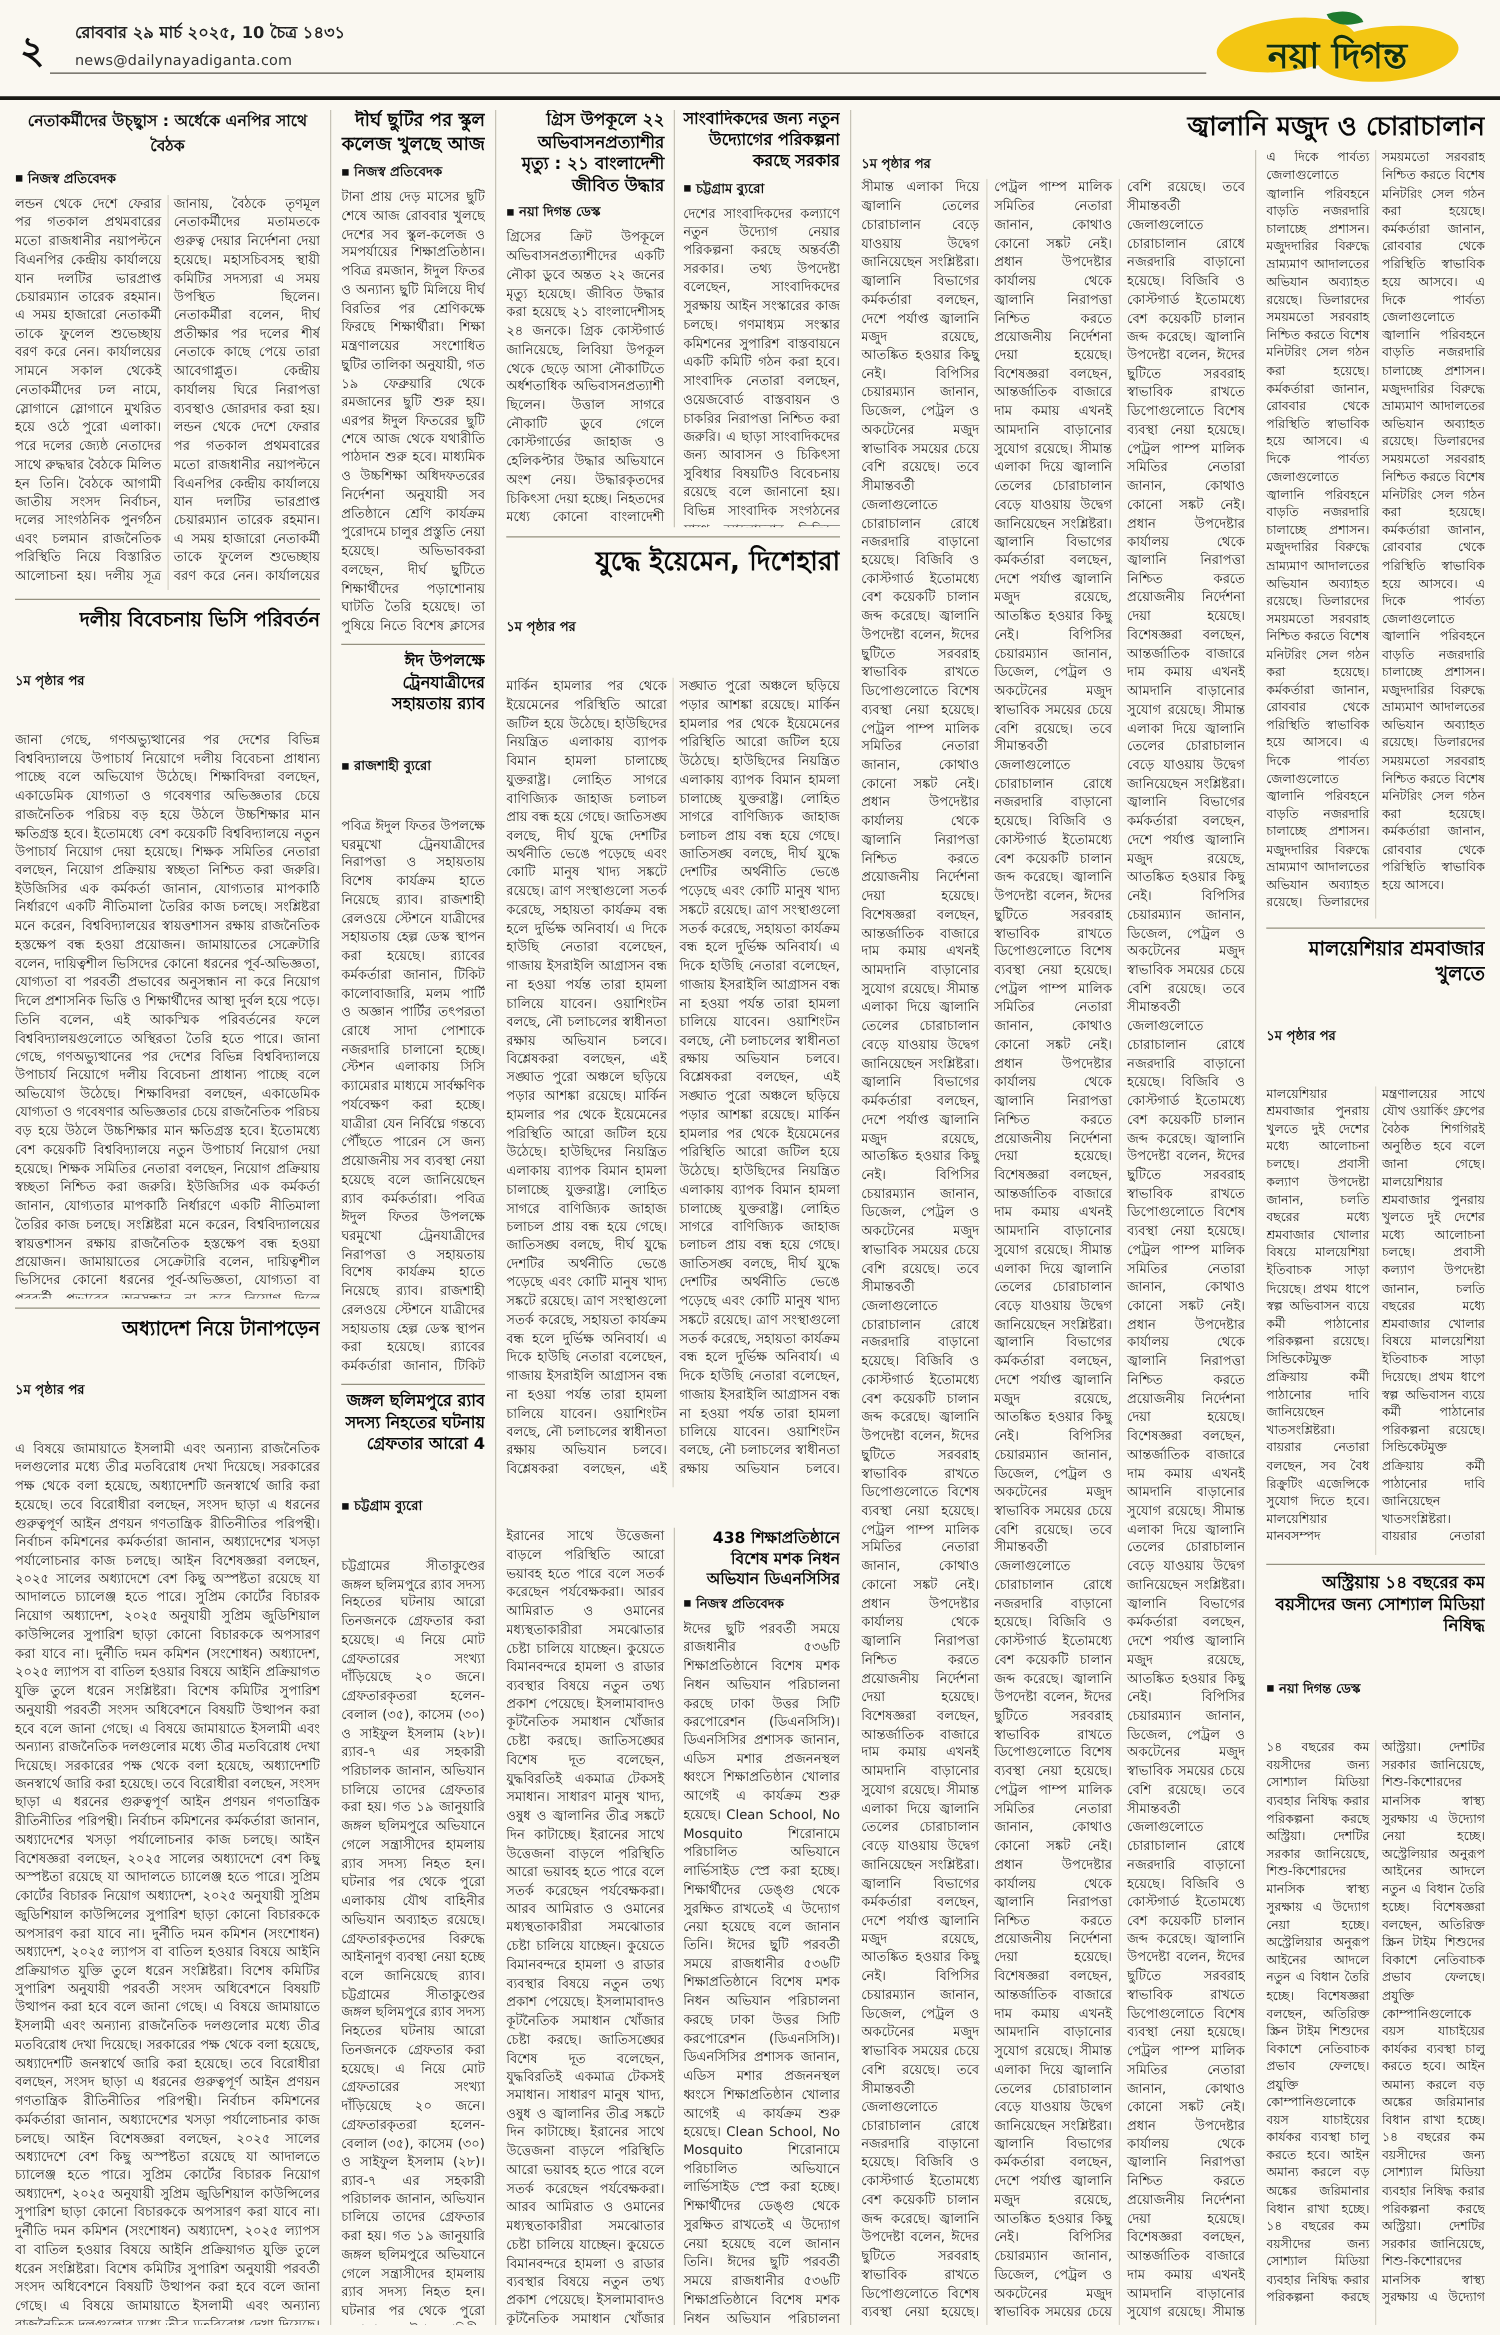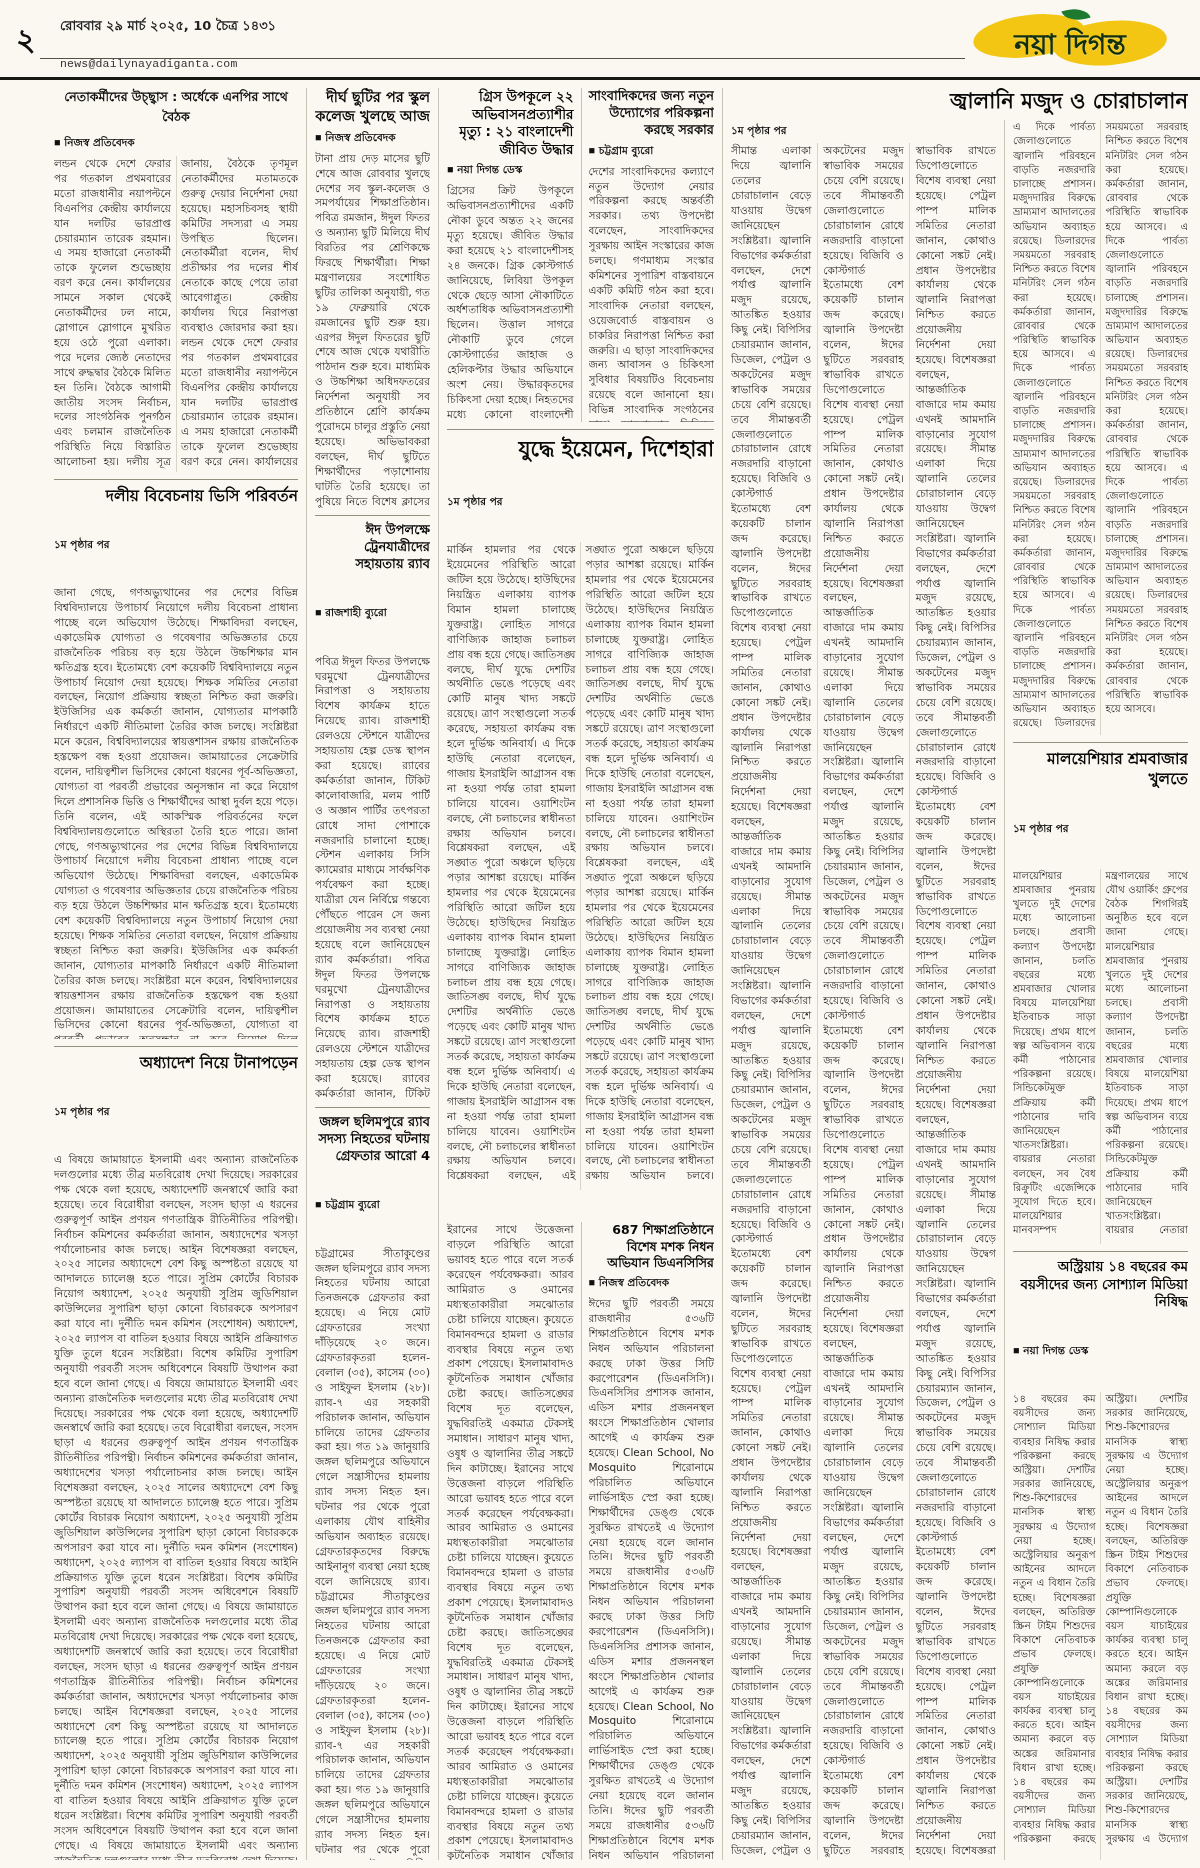--- a/index.html
+++ b/index.html
@@ -8,33 +8,33 @@
     background:#faf8f1; color:#1c1c1c;
     font-family:"DejaVu Sans","Liberation Sans",sans-serif;
   }
   .page { width:1200px; height:1868px; display:flex; flex-direction:column; background:#faf8f1; }
 
   
   .header { position:relative; height:80px; flex:none; border-bottom:3px solid #191914; }
   .pagenum { position:absolute; left:16px; top:16px; font-size:30px; font-weight:bold; color:#111; }
   .dateblock { position:absolute; left:60px; top:16px; }
   .dateline { font-size:13px; font-weight:bold; color:#222; }
-  .email { font-size:11.5px; color:#333; margin-top:20px; letter-spacing:.2px;font-family:Liberation Mono, monospace; }
+  .email { font-size:11.5px; color:#333; margin-top:4px; letter-spacing:.2px; }
   .hairline { position:absolute; left:40px; right:235px; top:58px; border-top:1px solid #55524a; }
   .logo { position:absolute; right:31px; top:5px; width:198px; height:66px; }
   .blob { position:absolute; background:var(--brand-yellow,#f3c613); border-radius:50%; }
   .b1 { left:2px; top:10px; width:112px; height:42px; transform:rotate(-7deg); }
   .b2 { left:82px; top:16px; width:114px; height:44px; transform:rotate(-5deg); }
   .leaf { position:absolute; left:92px; top:2px; width:26px; height:15px;
           background:var(--brand-green,#1e7a2e); border-radius:0 100% 0 100%; transform:rotate(-18deg); }
   .logo-text { position:absolute; left:0; top:18px; width:100%; text-align:center;
                font-size:28px; font-weight:bold; color:#12300f; text-shadow:0 1px 0 rgba(255,255,255,.35); }
 
   
-  .content { flex:1; min-height:0; display:flex; padding:8px 10px 8px;margin-left:42px; }
+  .content { flex:1; min-height:0; display:flex; padding:8px 10px 8px; }
   .stack { display:flex; flex-direction:column; min-height:0; overflow:hidden; padding:0 8px; }
   .stack + .stack { border-left:1px solid #c7c3b6; }
   .s1 { width:254px; padding-left:2px; }
   .s2 { width:132px; }
   .scd { width:284px; }
   .sright { flex:1; padding-right:2px; }
 
   article, .art { display:flex; flex-direction:column; min-height:0; overflow:hidden; }
   .tsep { border-top:1.5px solid #94907f; margin-top:7px; padding-top:6px;gap:28px; }
 
@@ -147,21 +147,21 @@
       </div>
 
       <article class="art tsep grow">
         <h1 class="h h21">যুদ্ধে ইয়েমেন, দিশেহারা</h1>
         <div class="cont">১ম পৃষ্ঠার পর</div>
         <div class="body cols2" style="height:648px">মার্কিন হামলার পর থেকে ইয়েমেনের পরিস্থিতি আরো জটিল হয়ে উঠেছে। হাউছিদের নিয়ন্ত্রিত এলাকায় ব্যাপক বিমান হামলা চালাচ্ছে যুক্তরাষ্ট্র। লোহিত সাগরে বাণিজ্যিক জাহাজ চলাচল প্রায় বন্ধ হয়ে গেছে। জাতিসঙ্ঘ বলছে, দীর্ঘ যুদ্ধে দেশটির অর্থনীতি ভেঙে পড়েছে এবং কোটি মানুষ খাদ্য সঙ্কটে রয়েছে। ত্রাণ সংস্থাগুলো সতর্ক করেছে, সহায়তা কার্যক্রম বন্ধ হলে দুর্ভিক্ষ অনিবার্য। এ দিকে হাউছি নেতারা বলেছেন, গাজায় ইসরাইলি আগ্রাসন বন্ধ না হওয়া পর্যন্ত তারা হামলা চালিয়ে যাবেন। ওয়াশিংটন বলছে, নৌ চলাচলের স্বাধীনতা রক্ষায় অভিযান চলবে। বিশ্লেষকরা বলছেন, এই সঙ্ঘাত পুরো অঞ্চলে ছড়িয়ে পড়ার আশঙ্কা রয়েছে। মার্কিন হামলার পর থেকে ইয়েমেনের পরিস্থিতি আরো জটিল হয়ে উঠেছে। হাউছিদের নিয়ন্ত্রিত এলাকায় ব্যাপক বিমান হামলা চালাচ্ছে যুক্তরাষ্ট্র। লোহিত সাগরে বাণিজ্যিক জাহাজ চলাচল প্রায় বন্ধ হয়ে গেছে। জাতিসঙ্ঘ বলছে, দীর্ঘ যুদ্ধে দেশটির অর্থনীতি ভেঙে পড়েছে এবং কোটি মানুষ খাদ্য সঙ্কটে রয়েছে। ত্রাণ সংস্থাগুলো সতর্ক করেছে, সহায়তা কার্যক্রম বন্ধ হলে দুর্ভিক্ষ অনিবার্য। এ দিকে হাউছি নেতারা বলেছেন, গাজায় ইসরাইলি আগ্রাসন বন্ধ না হওয়া পর্যন্ত তারা হামলা চালিয়ে যাবেন। ওয়াশিংটন বলছে, নৌ চলাচলের স্বাধীনতা রক্ষায় অভিযান চলবে। বিশ্লেষকরা বলছেন, এই সঙ্ঘাত পুরো অঞ্চলে ছড়িয়ে পড়ার আশঙ্কা রয়েছে। মার্কিন হামলার পর থেকে ইয়েমেনের পরিস্থিতি আরো জটিল হয়ে উঠেছে। হাউছিদের নিয়ন্ত্রিত এলাকায় ব্যাপক বিমান হামলা চালাচ্ছে যুক্তরাষ্ট্র। লোহিত সাগরে বাণিজ্যিক জাহাজ চলাচল প্রায় বন্ধ হয়ে গেছে। জাতিসঙ্ঘ বলছে, দীর্ঘ যুদ্ধে দেশটির অর্থনীতি ভেঙে পড়েছে এবং কোটি মানুষ খাদ্য সঙ্কটে রয়েছে। ত্রাণ সংস্থাগুলো সতর্ক করেছে, সহায়তা কার্যক্রম বন্ধ হলে দুর্ভিক্ষ অনিবার্য। এ দিকে হাউছি নেতারা বলেছেন, গাজায় ইসরাইলি আগ্রাসন বন্ধ না হওয়া পর্যন্ত তারা হামলা চালিয়ে যাবেন। ওয়াশিংটন বলছে, নৌ চলাচলের স্বাধীনতা রক্ষায় অভিযান চলবে। বিশ্লেষকরা বলছেন, এই সঙ্ঘাত পুরো অঞ্চলে ছড়িয়ে পড়ার আশঙ্কা রয়েছে। মার্কিন হামলার পর থেকে ইয়েমেনের পরিস্থিতি আরো জটিল হয়ে উঠেছে। হাউছিদের নিয়ন্ত্রিত এলাকায় ব্যাপক বিমান হামলা চালাচ্ছে যুক্তরাষ্ট্র। লোহিত সাগরে বাণিজ্যিক জাহাজ চলাচল প্রায় বন্ধ হয়ে গেছে। জাতিসঙ্ঘ বলছে, দীর্ঘ যুদ্ধে দেশটির অর্থনীতি ভেঙে পড়েছে এবং কোটি মানুষ খাদ্য সঙ্কটে রয়েছে। ত্রাণ সংস্থাগুলো সতর্ক করেছে, সহায়তা কার্যক্রম বন্ধ হলে দুর্ভিক্ষ অনিবার্য। এ দিকে হাউছি নেতারা বলেছেন, গাজায় ইসরাইলি আগ্রাসন বন্ধ না হওয়া পর্যন্ত তারা হামলা চালিয়ে যাবেন। ওয়াশিংটন বলছে, নৌ চলাচলের স্বাধীনতা রক্ষায় অভিযান চলবে। বিশ্লেষকরা বলছেন, এই সঙ্ঘাত পুরো অঞ্চলে ছড়িয়ে পড়ার আশঙ্কা রয়েছে।</div>
         <div class="row grow" style="margin-top:4px">
           <div class="half padr body">ইরানের সাথে উত্তেজনা বাড়লে পরিস্থিতি আরো ভয়াবহ হতে পারে বলে সতর্ক করেছেন পর্যবেক্ষকরা। আরব আমিরাত ও ওমানের মধ্যস্থতাকারীরা সমঝোতার চেষ্টা চালিয়ে যাচ্ছেন। কুয়েতে বিমানবন্দরে হামলা ও রাডার ব্যবস্থার বিষয়ে নতুন তথ্য প্রকাশ পেয়েছে। ইসলামাবাদও কূটনৈতিক সমাধান খোঁজার চেষ্টা করছে। জাতিসঙ্ঘের বিশেষ দূত বলেছেন, যুদ্ধবিরতিই একমাত্র টেকসই সমাধান। সাধারণ মানুষ খাদ্য, ওষুধ ও জ্বালানির তীব্র সঙ্কটে দিন কাটাচ্ছে। ইরানের সাথে উত্তেজনা বাড়লে পরিস্থিতি আরো ভয়াবহ হতে পারে বলে সতর্ক করেছেন পর্যবেক্ষকরা। আরব আমিরাত ও ওমানের মধ্যস্থতাকারীরা সমঝোতার চেষ্টা চালিয়ে যাচ্ছেন। কুয়েতে বিমানবন্দরে হামলা ও রাডার ব্যবস্থার বিষয়ে নতুন তথ্য প্রকাশ পেয়েছে। ইসলামাবাদও কূটনৈতিক সমাধান খোঁজার চেষ্টা করছে। জাতিসঙ্ঘের বিশেষ দূত বলেছেন, যুদ্ধবিরতিই একমাত্র টেকসই সমাধান। সাধারণ মানুষ খাদ্য, ওষুধ ও জ্বালানির তীব্র সঙ্কটে দিন কাটাচ্ছে। ইরানের সাথে উত্তেজনা বাড়লে পরিস্থিতি আরো ভয়াবহ হতে পারে বলে সতর্ক করেছেন পর্যবেক্ষকরা। আরব আমিরাত ও ওমানের মধ্যস্থতাকারীরা সমঝোতার চেষ্টা চালিয়ে যাচ্ছেন। কুয়েতে বিমানবন্দরে হামলা ও রাডার ব্যবস্থার বিষয়ে নতুন তথ্য প্রকাশ পেয়েছে। ইসলামাবাদও কূটনৈতিক সমাধান খোঁজার চেষ্টা করছে। জাতিসঙ্ঘের বিশেষ দূত বলেছেন, যুদ্ধবিরতিই একমাত্র টেকসই সমাধান। সাধারণ মানুষ খাদ্য, ওষুধ ও জ্বালানির তীব্র সঙ্কটে দিন কাটাচ্ছে। ইরানের সাথে উত্তেজনা বাড়লে পরিস্থিতি আরো ভয়াবহ হতে পারে বলে সতর্ক করেছেন পর্যবেক্ষকরা। আরব আমিরাত ও ওমানের মধ্যস্থতাকারীরা সমঝোতার চেষ্টা চালিয়ে যাচ্ছেন। কুয়েতে বিমানবন্দরে হামলা ও রাডার ব্যবস্থার বিষয়ে নতুন তথ্য প্রকাশ পেয়েছে। ইসলামাবাদও কূটনৈতিক সমাধান খোঁজার চেষ্টা করছে। জাতিসঙ্ঘের বিশেষ দূত বলেছেন, যুদ্ধবিরতিই একমাত্র টেকসই সমাধান। সাধারণ মানুষ খাদ্য, ওষুধ ও জ্বালানির তীব্র সঙ্কটে দিন কাটাচ্ছে।</div>
           <div class="half">
             <article class="art grow">
-              <h2 class="h h125">687 শিক্ষাপ্রতিষ্ঠানে বিশেষ মশক নিধন অভিযান ডিএনসিসির</h2>
+              <h2 class="h h125">438 শিক্ষাপ্রতিষ্ঠানে বিশেষ মশক নিধন অভিযান ডিএনসিসির</h2>
               <div class="byline"><span class="bdot">◼</span> <span>নিজস্ব প্রতিবেদক</span></div>
               <div class="body grow">ঈদের ছুটি পরবর্তী সময়ে রাজধানীর ৫৩৬টি শিক্ষাপ্রতিষ্ঠানে বিশেষ মশক নিধন অভিযান পরিচালনা করছে ঢাকা উত্তর সিটি করপোরেশন (ডিএনসিসি)। ডিএনসিসির প্রশাসক জানান, এডিস মশার প্রজননস্থল ধ্বংসে শিক্ষাপ্রতিষ্ঠান খোলার আগেই এ কার্যক্রম শুরু হয়েছে। Clean School, No Mosquito শিরোনামে পরিচালিত অভিযানে লার্ভিসাইড স্প্রে করা হচ্ছে। শিক্ষার্থীদের ডেঙ্গু থেকে সুরক্ষিত রাখতেই এ উদ্যোগ নেয়া হয়েছে বলে জানান তিনি। ঈদের ছুটি পরবর্তী সময়ে রাজধানীর ৫৩৬টি শিক্ষাপ্রতিষ্ঠানে বিশেষ মশক নিধন অভিযান পরিচালনা করছে ঢাকা উত্তর সিটি করপোরেশন (ডিএনসিসি)। ডিএনসিসির প্রশাসক জানান, এডিস মশার প্রজননস্থল ধ্বংসে শিক্ষাপ্রতিষ্ঠান খোলার আগেই এ কার্যক্রম শুরু হয়েছে। Clean School, No Mosquito শিরোনামে পরিচালিত অভিযানে লার্ভিসাইড স্প্রে করা হচ্ছে। শিক্ষার্থীদের ডেঙ্গু থেকে সুরক্ষিত রাখতেই এ উদ্যোগ নেয়া হয়েছে বলে জানান তিনি। ঈদের ছুটি পরবর্তী সময়ে রাজধানীর ৫৩৬টি শিক্ষাপ্রতিষ্ঠানে বিশেষ মশক নিধন অভিযান পরিচালনা করছে ঢাকা উত্তর সিটি করপোরেশন (ডিএনসিসি)। ডিএনসিসির প্রশাসক জানান, এডিস মশার প্রজননস্থল ধ্বংসে শিক্ষাপ্রতিষ্ঠান খোলার আগেই এ কার্যক্রম শুরু হয়েছে। Clean School, No Mosquito শিরোনামে পরিচালিত অভিযানে লার্ভিসাইড স্প্রে করা হচ্ছে। শিক্ষার্থীদের ডেঙ্গু থেকে সুরক্ষিত রাখতেই এ উদ্যোগ নেয়া হয়েছে বলে জানান তিনি।</div>
             </article>
           </div>
         </div>
       </article>
     </section>
 
     <section class="stack sright">
       <article class="art grow">

